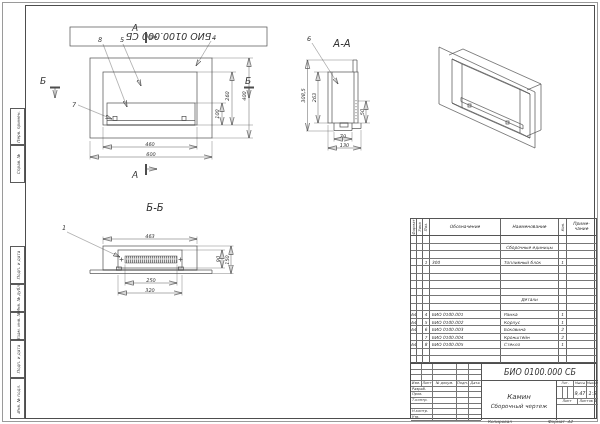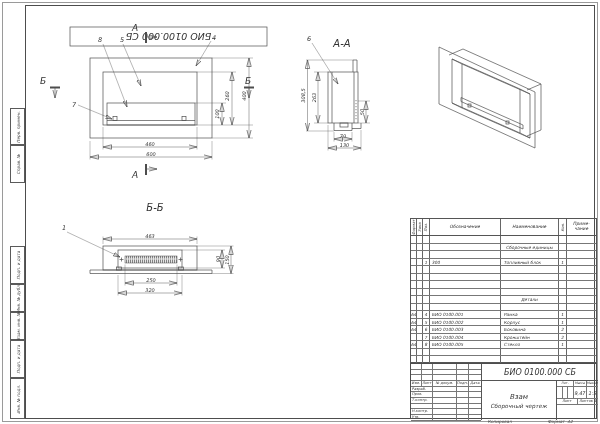--- a/index.html
+++ b/index.html
@@ -534,21 +534,21 @@
           <span class="tbc w5"></span>
         </div>
       <div class="tbr">
           <span class="tbc lab2">Утв.</span>
           <span class="tbc w3"></span>
           <span class="tbc w4"></span>
           <span class="tbc w5"></span>
         </div>
     </div>
     <div class="tb-name">
-      <span class="pn">Взам</span>
+      <span class="pn">Камин</span>
       <span class="dt">Сборочный чертеж</span>
     </div>
     <div class="tb-right">
       <div class="trr lith">
         <span class="trc" style="width:17px">Лит.</span>
         <span class="trc" style="width:13px">Масса</span>
         <span class="trc" style="flex:1">Масштаб</span>
       </div>
       <div class="trr litv">
         <span class="trc litbox">

